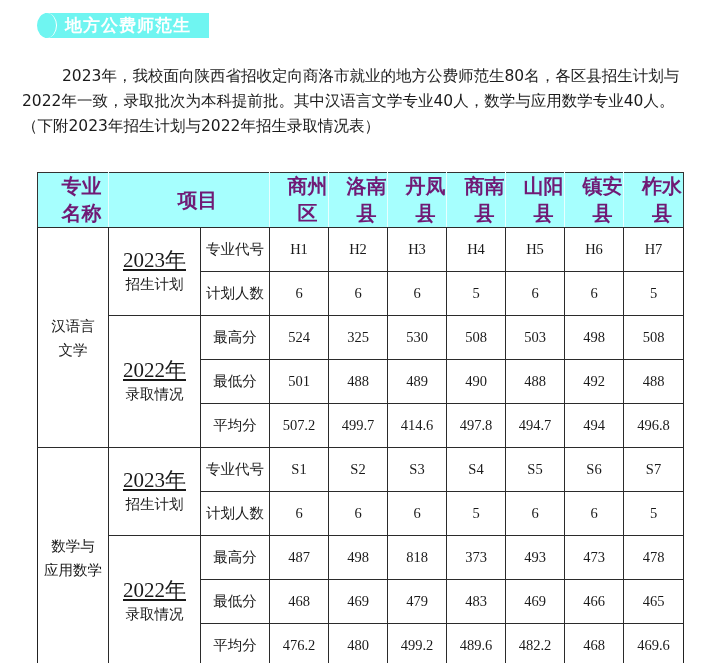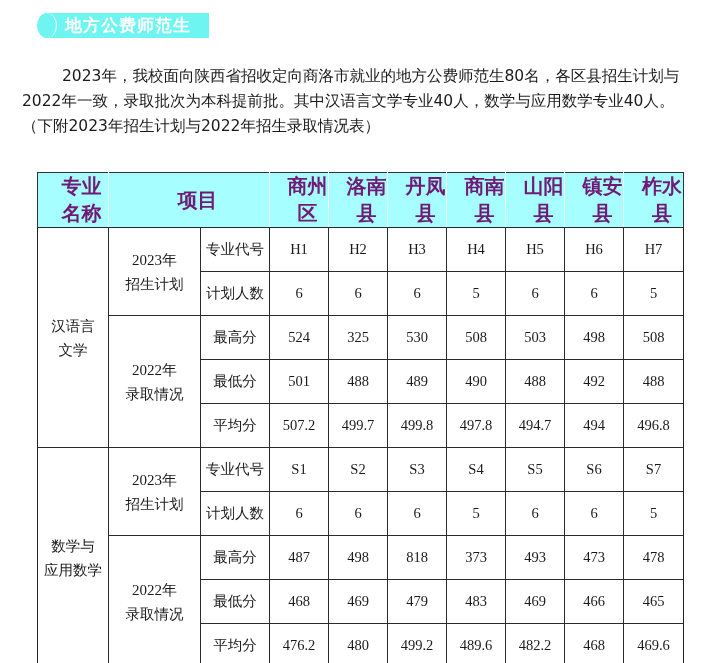--- a/index.html
+++ b/index.html
@@ -20,21 +20,21 @@
   table.admissions { position:absolute; left:37px; top:172px; border-collapse:collapse; table-layout:fixed; }
   table.admissions td, table.admissions th { border:1px solid #2b2b2b; text-align:center; vertical-align:middle; padding:0; }
   table.admissions thead th { background:#a6fffe; color:#701a75; font-weight:bold; font-size:20px; height:42px;
                               border-top:1.5px solid #333; border-left:1px solid #e8ffff; border-right:1px solid #e8ffff;padding-left:17px; }
   table.admissions thead th:first-child { border-left:1.5px solid #333; }
   table.admissions thead th:last-child { border-right:1.5px solid #333; }
   table.admissions tbody td { height:43px; font-size:14.5px; }
   .num { font-family:"Liberation Serif","DejaVu Serif",serif; font-size:15.5px; }
   .major { font-size:15px; line-height:24px; }
   .group { font-size:14.5px; line-height:24px; }
-  .group .yr { font-family:"Liberation Serif","DejaVu Serif",serif; font-size:15px; }
+  .group .yr { font-family:"Liberation Serif","DejaVu Serif",serif; font-size:21px;text-decoration:underline; }
   .item { font-size:14.5px; }
   table.admissions tbody tr.sep td { border-top:1.5px solid #222; }
   table.admissions tbody tr:last-child td { border-bottom:1.5px solid #222; }
   table.admissions tbody td.leftcol { border-left:1.5px solid #222; }
   table.admissions tbody td.rightcol { border-right:1.5px solid #222;margin-top:25px; }
 </style>
 </head>
 <body>
 
 <div class="section-banner">
@@ -126,21 +126,21 @@
       <td class="num">489</td>
       <td class="num">490</td>
       <td class="num">488</td>
       <td class="num">492</td>
       <td class="num rightcol">488</td>
     </tr>
     <tr>
       <td class="item">平均分</td>
       <td class="num">507.2</td>
       <td class="num">499.7</td>
-      <td class="num">499.8</td>
+      <td class="num">414.6</td>
       <td class="num">497.8</td>
       <td class="num">494.7</td>
       <td class="num">494</td>
       <td class="num rightcol">496.8</td>
     </tr>
 
     <tr class="sep">
       <td rowspan="5" class="major leftcol">
         <div>数学与</div>
         <div>应用数学</div>

